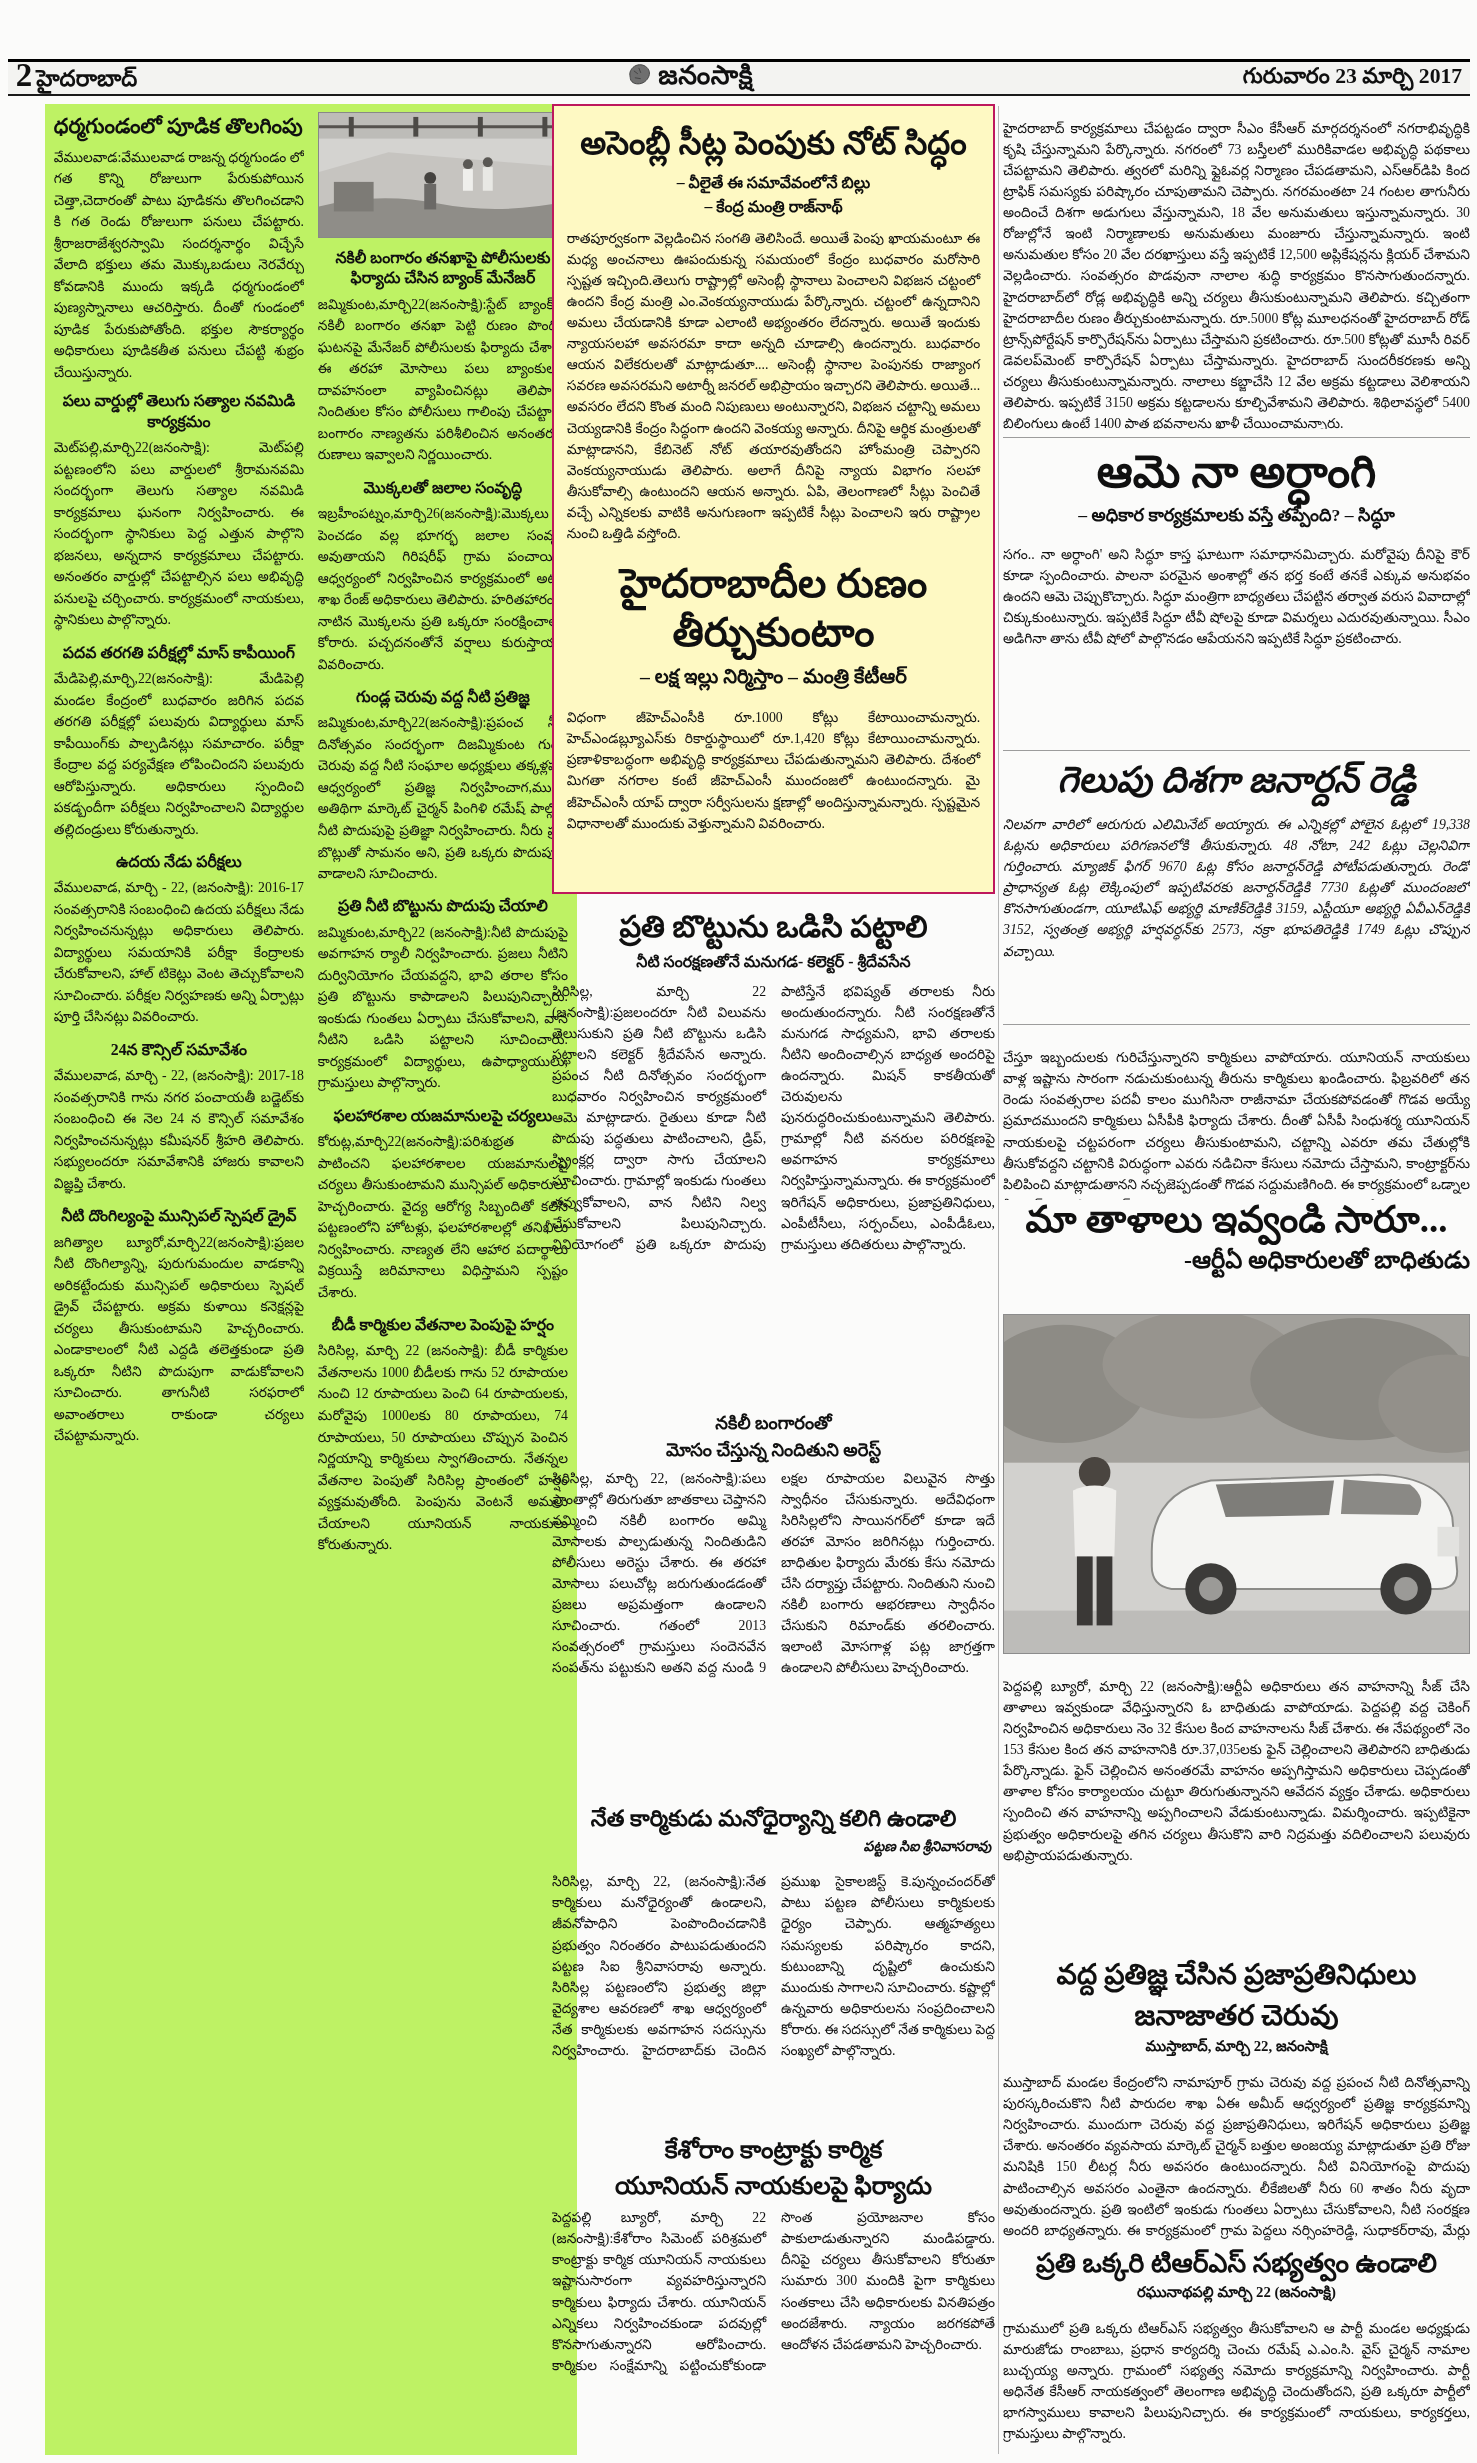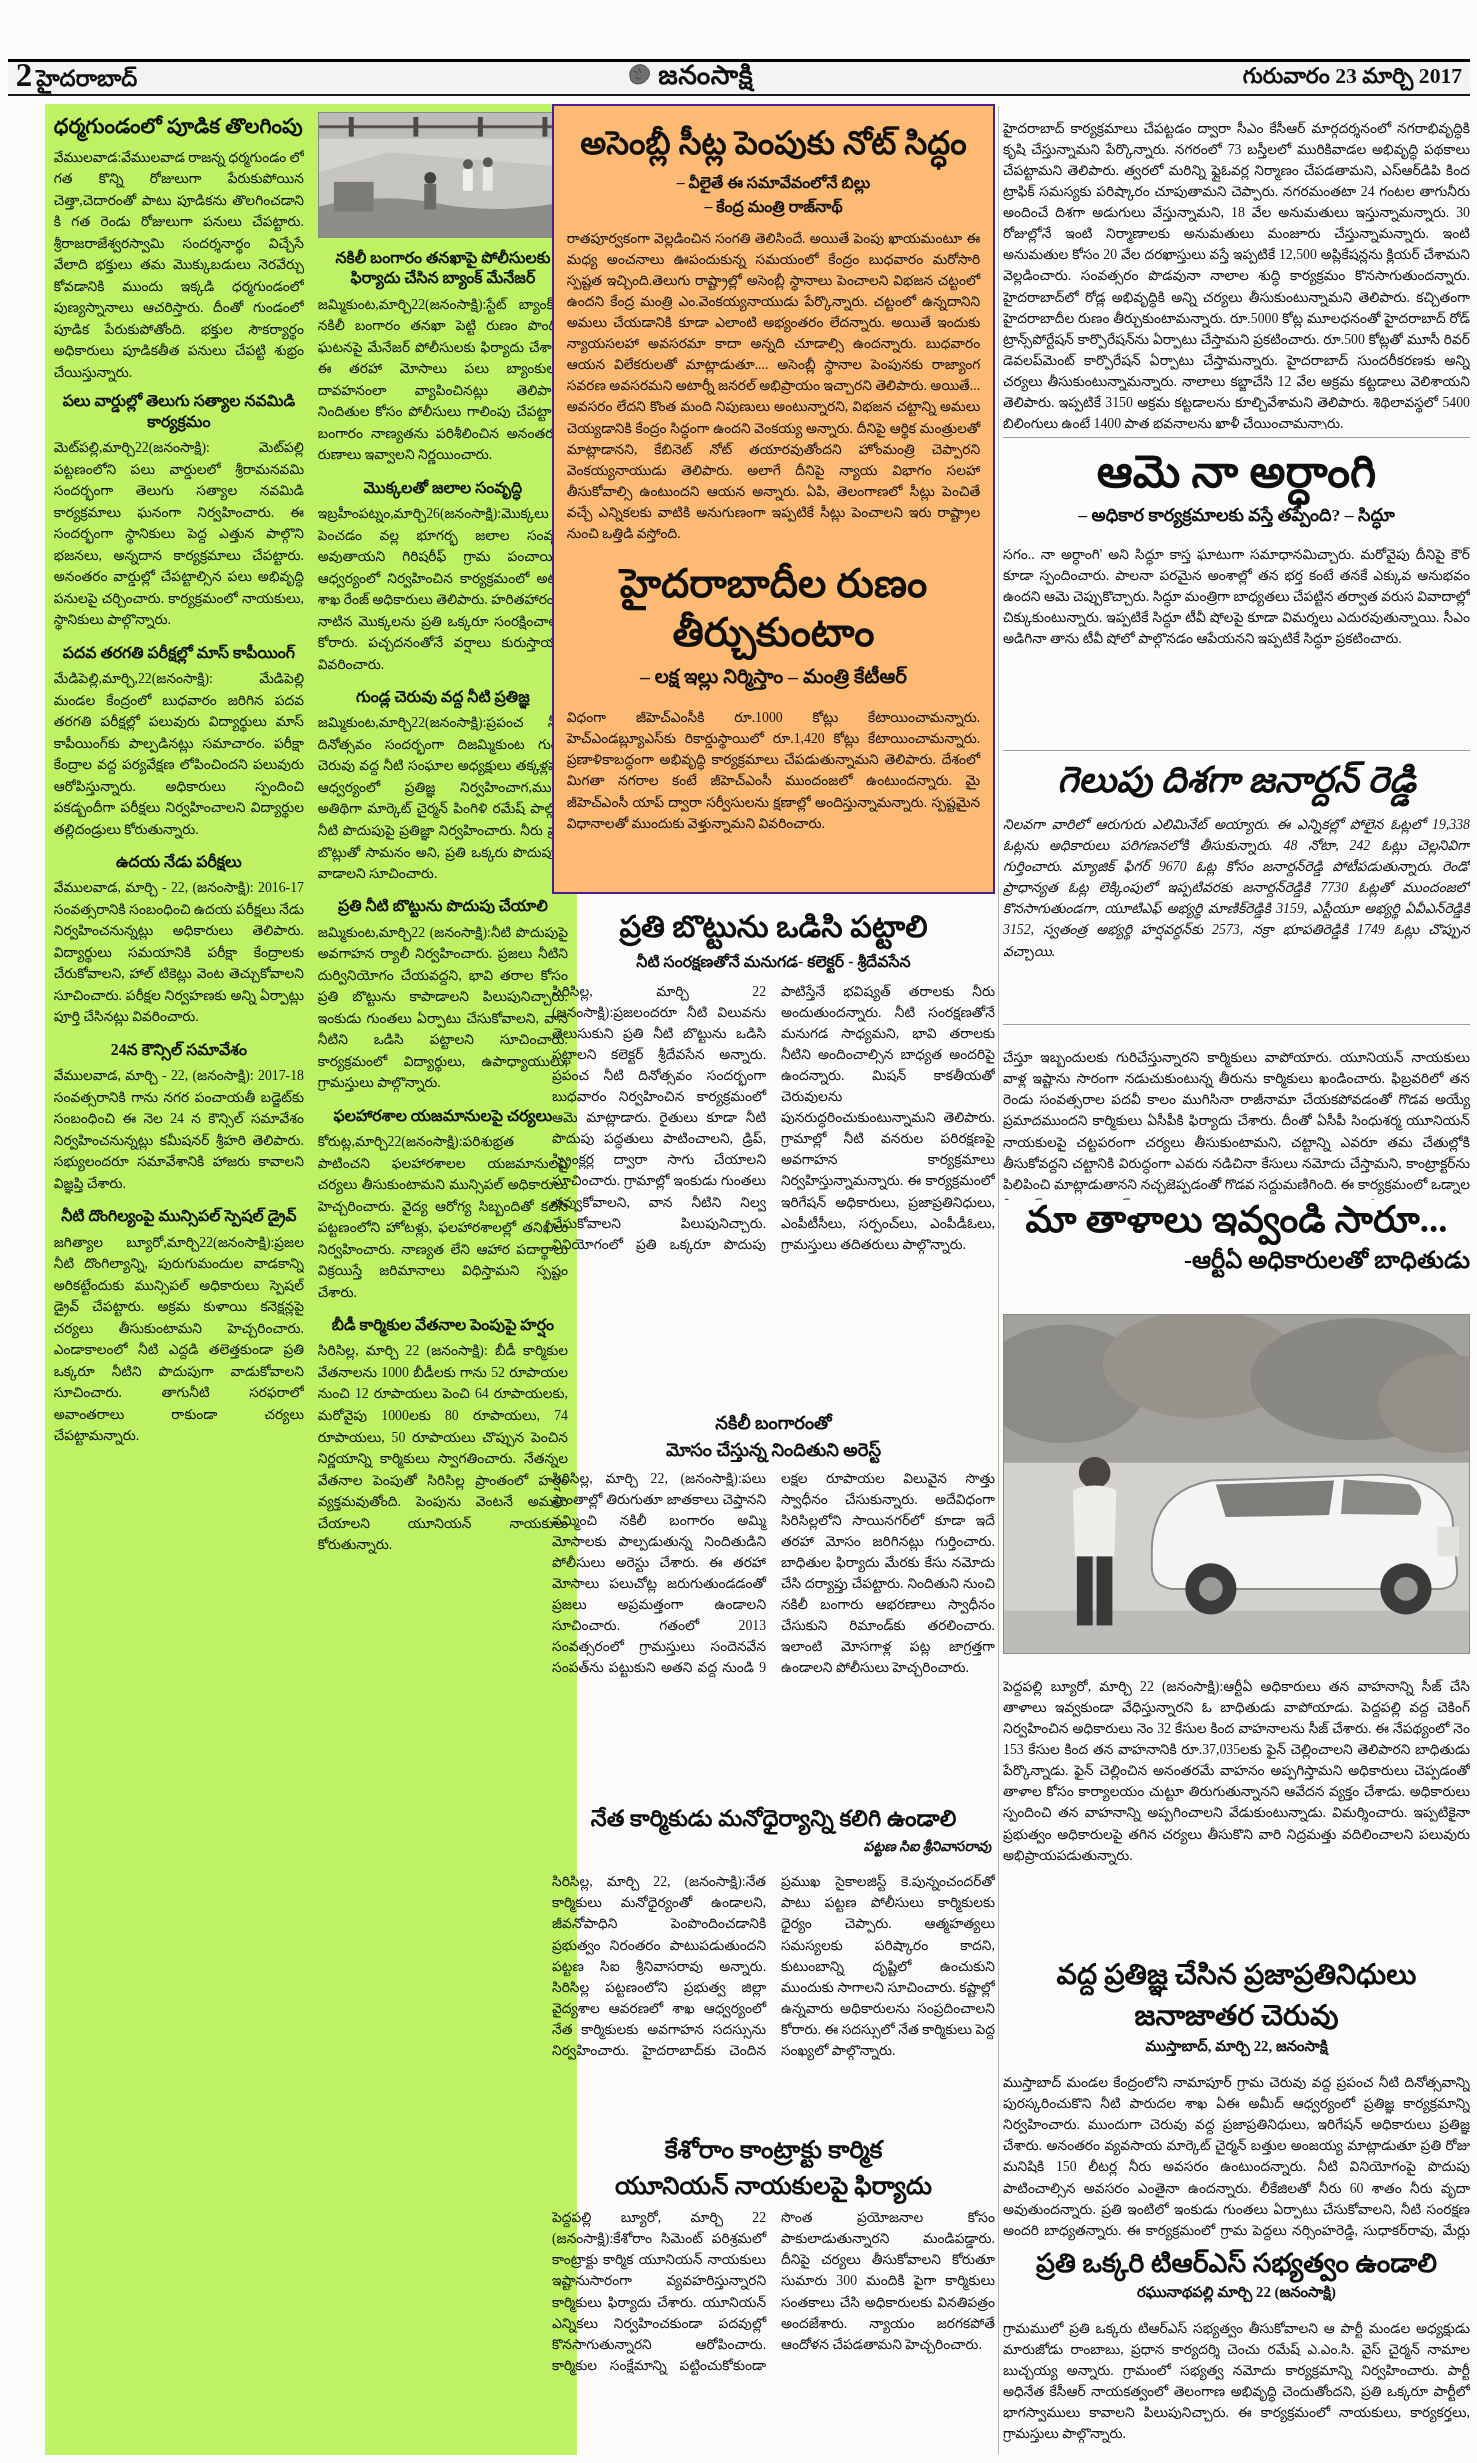--- a/index.html
+++ b/index.html
@@ -30,21 +30,21 @@
   }
   .leftcol-inner { display:flex; gap:13.8px; height:100%; }
   .lcol { flex:1; min-width:0; overflow:hidden; }
   .lead-article h2 { font-size:20.7px; margin:2px 0 6.9px; line-height:1.25; }
   .brief { margin-bottom:11.8px; }
   .brief h3 { font-size:15.8px; text-align:center; margin:7.9px 0 4.9px; line-height:1.3; }
   .brief p, .lead-article p { font-size:13.8px; line-height:1.56; text-align:justify; margin:0; }
   .photo1 { width:100%; height:126px; border:1px solid #888; background:#d9d9d7; margin-bottom:9.9px; }
   
   .midcol { position:absolute; left:552px; top:104px; width:443px; height:2351px; overflow:hidden; }
-  .box { border:2px solid #4c1d95; padding:11.8px 12.8px; height:790px; overflow:hidden; margin-bottom:7.9px; background:#fdba74; }
+  .box { border:2px solid #be185d; padding:11.8px 12.8px; height:790px; overflow:hidden; margin-bottom:7.9px; background:#fef9c3; }
   .h-assembly { font-size:32.5px; font-weight:bold; text-align:center; line-height:1.3; margin:3.9px 0 9.9px; }
   .subline { text-align:center; font-weight:bold; font-size:15.8px; margin:2px 0; }
   .h-ktr { font-size:40px; font-weight:bold; text-align:center; line-height:1.22; margin:15.8px 0 7.9px; }
   .sub-ktr { text-align:center; font-weight:bold; font-size:19.7px; margin:2px 0 9.9px; }
   .body-text { font-size:13.8px; line-height:1.53; text-align:justify; }
   .two-col { column-count:2; column-gap:14.8px; }
   .sect { overflow:hidden; margin-bottom:5.9px; }
   .sect-water { height:498px; }
   .sect-gold { height:386px; }
   .sect-weaver { height:325px; }

